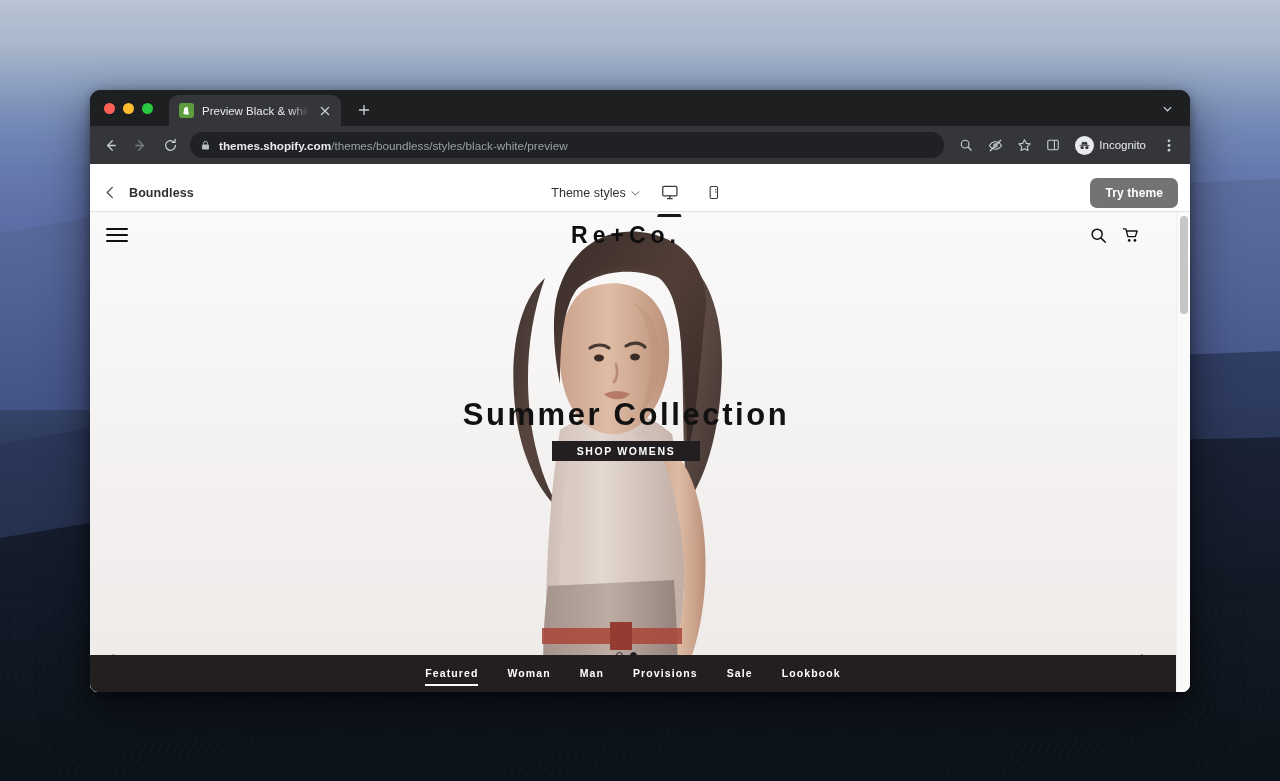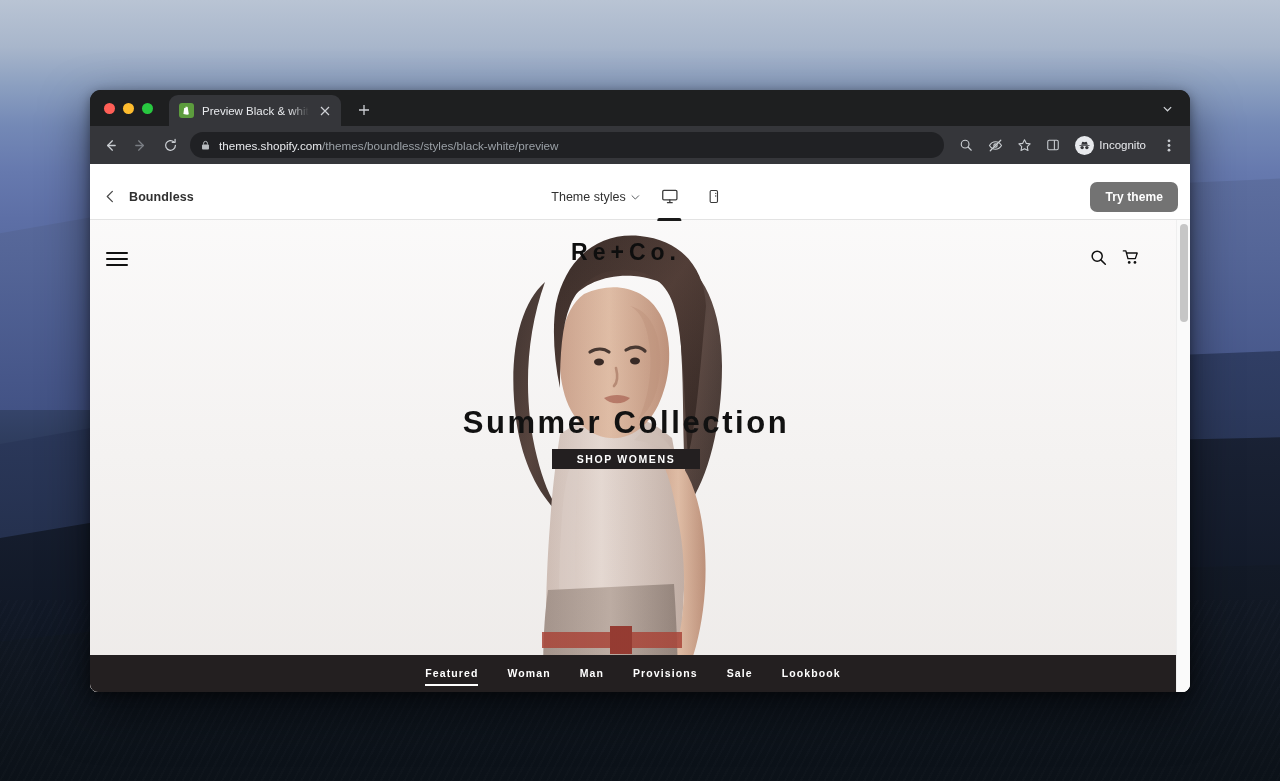--- a/index.html
+++ b/index.html
@@ -167,21 +167,21 @@
     margin: 0 6px 0 4px;
     background: #202124;
     border-radius: 13px;
     display: flex; align-items: center;
     padding: 0 10px;
     gap: 8px;
     overflow: hidden;
   }
   .lock { color: #b8bcc0; display:flex; flex:none; }
   .url { font-size: 11.7px; white-space: nowrap; overflow:hidden; }
-  .url .host { color: #e8eaed; font-weight: normal; }
+  .url .host { color: #e8eaed; font-weight: bold; }
   .url .path { color: #9aa0a6; }
   .tb-right { display: flex; align-items: center; gap: 1px; }
   .incognito-pill {
     display: flex; align-items: center; gap: 5px;
     height: 26px; padding: 0 9px 0 4px;
     border-radius: 13px;
     margin-left: 3px;
   }
   .incog-avatar {
     width: 19px; height: 19px; border-radius: 50%;
@@ -196,21 +196,21 @@
   .viewport {
     flex: 1;
     background: #fff;
     position: relative;
     overflow: hidden;
     display: flex; flex-direction: column;
   }
 
   
   .preview-bar {
-    height: 56px; flex: none;
+    height: 48px; flex: none;
     background: #fff;
     border-bottom: 1px solid #e3e3e3;
     display: flex; align-items: center;
     padding: 10px 12px 0 8px;
     position: relative;
     z-index: 5;
   }
   .pb-left { display: flex; align-items: center; gap: 7px; }
   .pb-back { width: 24px; height: 24px; display:flex; align-items:center; justify-content:center; color:#4a4a4a; }
   .pb-theme-name { font-size: 12.5px; font-weight: bold; color: #303030; letter-spacing: .1px; }
@@ -253,21 +253,21 @@
       linear-gradient(to bottom, #f7f6f5 0%, #f3f1f0 40%, #eeebe9 75%, #e9e5e3 100%);
     overflow: hidden;
   }
   
   .model { position: absolute; left: 0; top: 0; width: 100%; height: 100%; }
   .model svg { display: block; width: 100%; height: 100%; }
 
   .store-head {
     position: absolute; top: 0; left: 0; right: 14px;
     height: 46px;
-    display: flex; align-items: flex-end;
+    display: flex; align-items: center;
     padding: 0 22px 0 16px;
     z-index: 4;
   }
   .burger { width: 22px; display: flex; flex-direction: column; gap: 4px; }
   .burger i { display: block; height: 2px; background: #111; border-radius: 1px; }
   .brand {
     position: absolute; left: 50%; transform: translateX(-50%);
     font-size: 23px; font-weight: bold; color: #0e0e0e;
     letter-spacing: 5px;
     white-space: nowrap;

